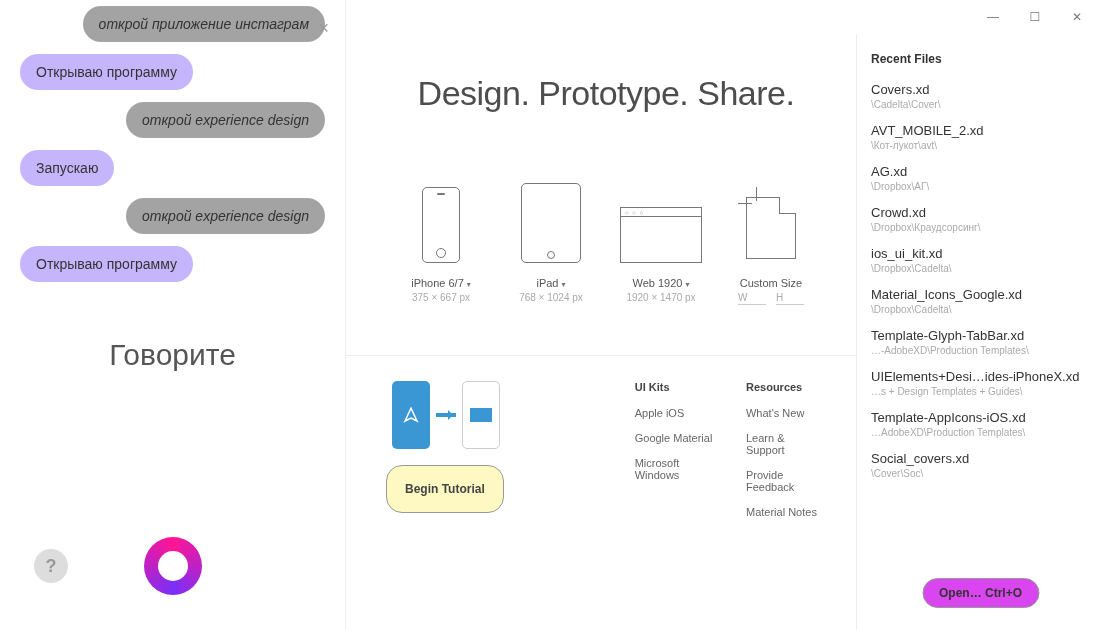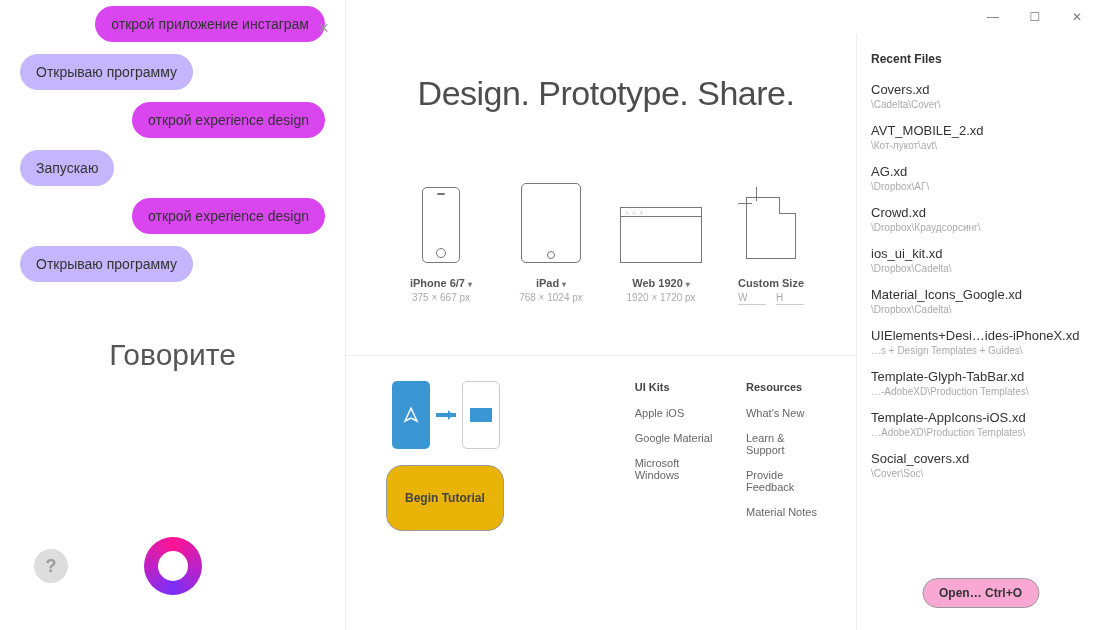--- a/index.html
+++ b/index.html
@@ -6,21 +6,21 @@
   body { font-family: -apple-system, BlinkMacSystemFont, "Segoe UI", Arial, sans-serif; background: #fff; width: 1104px; height: 630px; overflow: hidden; display: flex; }
   
   
   .assistant { width: 345px; height: 100%; background: #fff; position: relative; padding: 0 20px; }
   .close-x { position: absolute; top: 18px; right: 16px; font-size: 18px; color: #999; cursor: pointer; }
   .chat { padding-top: 0; }
   .bubble { display: inline-block; padding: 10px 16px; border-radius: 18px; font-size: 14px; margin: 6px 0; max-width: 260px; }
   .row { display: flex; }
   .row.right { justify-content: flex-end; }
   .row.left { justify-content: flex-start; }
-  .bubble.user { background: #d946ef; color: #333; }
+  .bubble.user { background: #a3a3a3; color: #333; font-style: italic; }
   .bubble.bot { background: #c4b5fd; color: #333; }
   .speak { text-align: center; font-size: 30px; color: #555; margin-top: 50px; font-weight: 300; }
   .ring { width: 58px; height: 58px; border-radius: 50%; background: conic-gradient(#ff1493, #7b2ff7, #ff1493); position: absolute; bottom: 35px; left: 50%; transform: translateX(-50%); display:flex; align-items:center; justify-content:center;}
   .ring::after { content:""; width:30px; height:30px; background:#fff; border-radius:50%; }
   .help { width: 34px; height: 34px; border-radius: 50%; background: #ddd; color:#999; position:absolute; bottom:47px; left:34px; display:flex; align-items:center; justify-content:center; font-size:18px; font-weight:bold;}
   
   
   .xd { flex:1; border-left:1px solid #eee; display:flex; flex-direction:column; position:relative; }
   .titlebar { height:34px; display:flex; justify-content:flex-end; align-items:center; padding-right:6px; gap:0;}
   .tbtn { width:42px; height:28px; display:flex; align-items:center; justify-content:center; font-size:12px; color:#777; cursor:pointer;}
@@ -37,50 +37,50 @@
   .ipad { width:60px; height:80px; border:1px solid #777; border-radius:5px; position:relative;}
   .ipad::after { content:""; position:absolute; bottom:3px; left:50%; transform:translateX(-50%); width:6px; height:6px; border:1px solid #777; border-radius:50%;}
   .browser { width:82px; height:56px; border:1px solid #777; position:relative;}
   .browser::before { content:""; position:absolute; top:8px; left:0; right:0; height:1px; background:#777;}
   .browser .dots { position:absolute; top:2px; left:4px; font-size:6px; color:#777; letter-spacing:1px;}
   .custom { width:50px; height:62px; border:1px solid #777; position:relative; margin-bottom: 4px;}
   .custom::before { content:""; position:absolute; top:-1px; right:-1px; width:16px; height:16px; background:#fff; border-left:1px solid #777; border-bottom:1px solid #777;}
   .custom-wrap { position: relative; display:inline-block;}
   .custom-wrap .tick { position:absolute; top:-10px; left:10px; width:1px; height:14px; background:#777;}
   .custom-wrap .tick2 { position:absolute; top:6px; left:-8px; width:14px; height:1px; background:#777;}
-  .preset-label { font-size:11px; font-weight:bold; color:#555; text-transform: none; margin-bottom:3px;}
+  .preset-label { font-size:11px; font-weight:normal; color:#555; text-transform: none; margin-bottom:3px;}
   .chev { font-size:8px; color:#777; margin-left:3px;}
   .preset-dims { font-size:10px; color:#aaa;}
   .wh { display:flex; justify-content:center; gap:10px; font-size:10px; color:#aaa;}
   .wh span { border-bottom:1px solid #ccc; width:28px; text-align:left; padding-bottom:1px;}
   
   .divider { border-top:1px solid #eee; margin: 50px -30px 0 -40px;}
   
   .bottom { display:flex; padding-top:25px; }
   .tutorial { flex:1.3; }
   .tut-graphic { display:flex; align-items:center; gap:6px; margin-bottom:16px; margin-left:6px;}
   .tut-phone { width:38px; height:68px; background:#3b97d3; border-radius:5px; display:flex; align-items:center; justify-content:center; color:#fff;}
   .tut-phone.ghost { background:#fff; border:1px solid #ccc;}
   .tut-arrow { width:20px; height:4px; background:#3b97d3; position:relative;}
   .tut-arrow::after { content:""; position:absolute; right:-2px; top:-3px; border:5px solid transparent; border-left-color:#3b97d3;}
   .tut-rect { width:22px; height:14px; background:#3b97d3;}
   .explore { font-size:20px; font-weight:300; color:#666; margin-bottom:18px;}
-  .begin { border:1px solid #999; background:#eab308; border-radius:16px; padding:25px 18px; font-size:12px; font-weight:bold; color:#444; cursor:pointer;}
+  .begin { border:1px solid #999; background:#fef9c3; border-radius:16px; padding:16px 18px; font-size:12px; font-weight:bold; color:#444; cursor:pointer;}
   
   .links { flex:1; display:flex; gap:28px;justify-content:flex-end; }
   .link-col h4 { font-size:11px; font-weight:bold; color:#444; margin-bottom:14px;}
   .link-col a { display:block; font-size:11px; color:#666; text-decoration:none; margin-bottom:13px; cursor:pointer;}
   
   
   .recent { width:248px; border-left:1px solid #eee; padding: 18px 14px; position:relative; font-size: 11px;}
   .recent h3 { font-size:12px; font-weight:bold; color:#333; margin-bottom:16px;}
   .rf { margin-bottom:13px; cursor:pointer;}
   .rf .fn { font-size:13px; color:#333; margin-bottom:2px; white-space:nowrap; overflow:hidden; text-overflow:ellipsis;}
   .rf .fp { font-size:10px; color:#aaa; white-space:nowrap; overflow:hidden; text-overflow:ellipsis;}
-  .open-btn { position:absolute; bottom:22px; left:50%; transform:translateX(-50%); border:1px solid #999; background:#f9a8d4; border-radius:16px; padding:7px 16px; font-size:12px; font-weight:bold; color:#333; cursor:pointer; white-space:nowrap;}
+  .open-btn { position:absolute; bottom:22px; left:50%; transform:translateX(-50%); border:1px solid #999; background:#d946ef; border-radius:16px; padding:7px 16px; font-size:12px; font-weight:bold; color:#333; cursor:pointer; white-space:nowrap;}
 </style>
 </head>
 <body>
 
 <div class="assistant">
   <div class="close-x">×</div>
   <div class="chat">
     <div class="row right">
         <div class="bubble user">открой приложение инстаграм</div>
       </div>
@@ -130,21 +130,21 @@
           <div class="preset-label"><span>iPad</span><span class="chev">▾</span></div>
           <div class="preset-dims">768 × 1024 px</div>
         </div>
         <div class="preset">
           <div class="device">
               <div class="browser">
                 <div class="dots">○ ○ ○</div>
               </div>
             </div>
           <div class="preset-label"><span>Web 1920</span><span class="chev">▾</span></div>
-          <div class="preset-dims">1920 × 1720 px</div>
+          <div class="preset-dims">1920 × 1470 px</div>
         </div>
         <div class="preset">
           <div class="device">
               <div class="custom-wrap">
                 <div class="tick"></div>
                 <div class="tick2"></div>
                 <div class="custom"></div>
               </div>
             </div>
           <div class="preset-label">Custom Size</div>
@@ -210,26 +210,26 @@
         </div>
       <div class="rf">
           <div class="fn">ios_ui_kit.xd</div>
           <div class="fp">\Dropbox\Cadelta\</div>
         </div>
       <div class="rf">
           <div class="fn">Material_Icons_Google.xd</div>
           <div class="fp">\Dropbox\Cadelta\</div>
         </div>
       <div class="rf">
+          <div class="fn">Template-Glyph-TabBar.xd</div>
+          <div class="fp">…-AdobeXD\Production Templates\</div>
+        </div>
+      <div class="rf">
           <div class="fn">UIElements+Desi…ides-iPhoneX.xd</div>
           <div class="fp">…s + Design Templates + Guides\</div>
-        </div>
-      <div class="rf">
-          <div class="fn">Template-Glyph-TabBar.xd</div>
-          <div class="fp">…-AdobeXD\Production Templates\</div>
         </div>
       <div class="rf">
           <div class="fn">Template-AppIcons-iOS.xd</div>
           <div class="fp">…AdobeXD\Production Templates\</div>
         </div>
       <div class="rf">
           <div class="fn">Social_covers.xd</div>
           <div class="fp">\Cover\Soc\</div>
         </div>
       <button class="open-btn">Open…   Ctrl+O</button>

